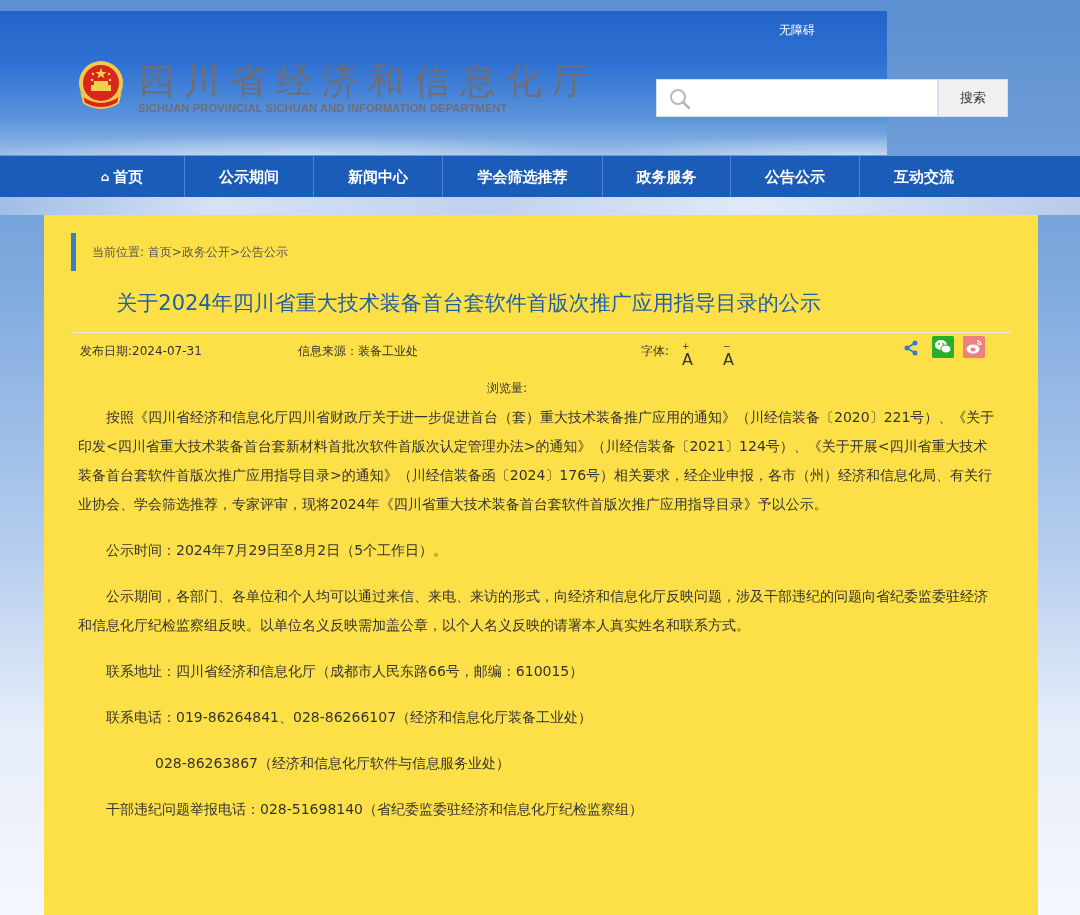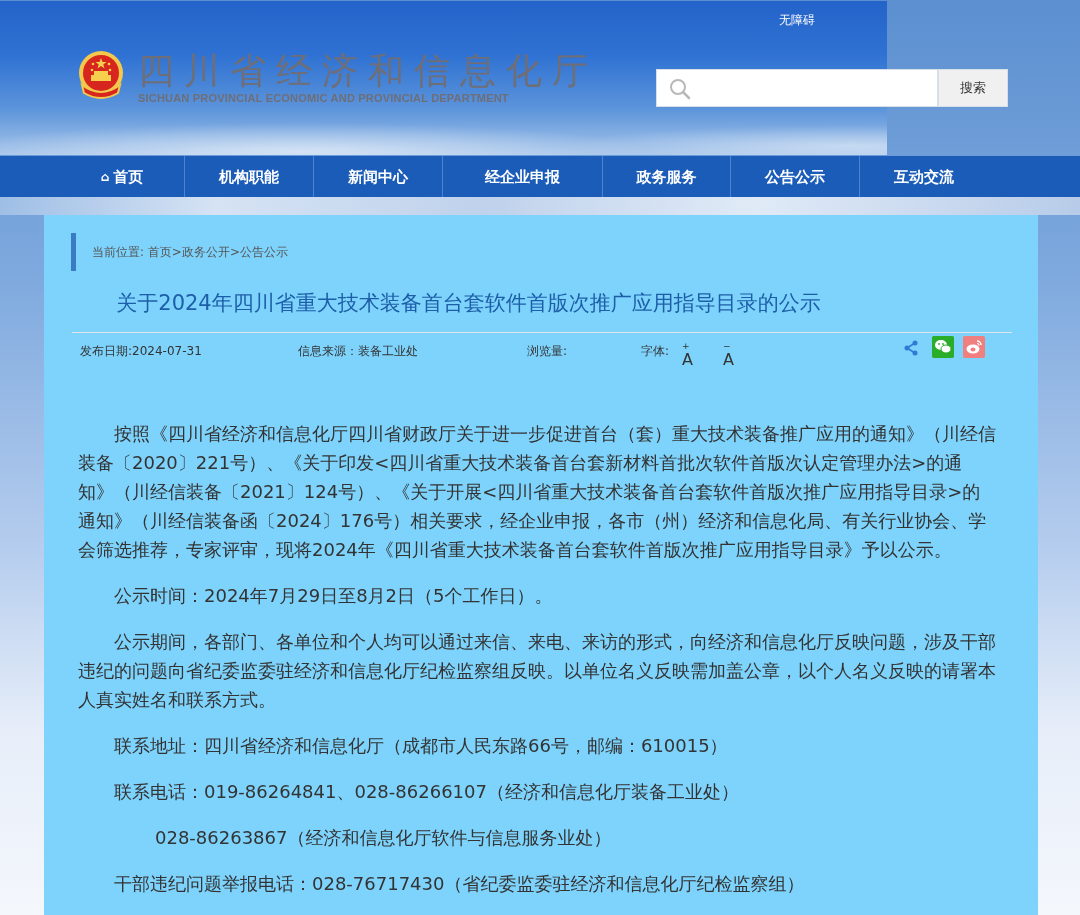--- a/index.html
+++ b/index.html
@@ -4,21 +4,21 @@
   <style>
     * { box-sizing: border-box; margin: 0; padding: 0; }
     html, body { width: 1080px; height: 915px; overflow: hidden; }
     body {
       font-family: "DejaVu Sans", "Liberation Sans", sans-serif;
       background: linear-gradient(180deg, #5b8fd0 0%, #7ea9de 30%, #b5cdee 60%, #e7eef9 80%, #f4f7fc 100%);
       position: relative;
     }
     
     .header {
-      position: absolute; left: 0; top: 1px; width: 887px; height: 155px;
+      position: absolute; left: 0; top: 11px; width: 887px; height: 155px;
       background:
         radial-gradient(ellipse 500px 40px at 300px 150px, rgba(255,255,255,0.55), rgba(255,255,255,0) 70%),
         radial-gradient(ellipse 400px 30px at 850px 145px, rgba(255,255,255,0.45), rgba(255,255,255,0) 70%),
         linear-gradient(180deg, #2463c9 0%, #2f72d3 35%, #5d95db 70%, #a8c6ea 100%);
     }
     .accessibility {
       position: absolute; right: 72px; top: 11px;
       color: #ffffff; font-size: 12px;
     }
     .logo {
@@ -68,21 +68,21 @@
     .nav-item.w128 { width: 128px; }
     .nav-item.last { border-right: none; width: 128px; }
     .cloud-band {
       position: absolute; left: 0; top: 197px; width: 1080px; height: 18px;
       background:
         linear-gradient(90deg, rgba(255,255,255,0.3), rgba(230,238,248,0.85) 20%, rgba(210,222,240,0.8) 45%, rgba(236,242,250,0.9) 70%, rgba(200,214,236,0.8) 100%);
     }
     
     .panel {
       position: absolute; left: 44px; top: 215px; width: 994px; height: 700px;
-      background: #7dd3fc;
+      background: #fde047;
     }
     .breadcrumb-bar {
       position: absolute; left: 27px; top: 18px; width: 5px; height: 38px; background: #3a7cc4;
     }
     .breadcrumb {
       position: absolute; left: 48px; top: 29px; font-size: 12px; color: #555;
       white-space: nowrap;
     }
     .breadcrumb a { color: #555; text-decoration: none; }
     .article-title {
@@ -90,32 +90,32 @@
       font-size: 21px; color: #1d5ea8; white-space: nowrap; padding-left: 44px;
     }
     .meta {
       position: absolute; left: 28px; top: 117px; width: 940px; height: 38px;
       border-top: 1px solid #e3e6ea;
       font-size: 12px; color: #333;
     }
     .meta span { position: absolute; top: 10px; white-space: nowrap; }
     .meta .date { left: 8px; }
     .meta .source { left: 226px; }
-    .meta .views { left: 455px; }
+    .meta .views { left: 415px; margin-top: 37px; }
     .meta .font-label { left: 569px; }
     .font-btn { position: absolute; top: 7px; font-size: 16px; color: #333; cursor: pointer; }
     .font-btn sup { font-size: 9px; }
     .font-inc { left: 610px; }
     .font-dec { left: 651px; }
     .share-icon { position: absolute; left: 831px; top: 7px; width: 16px; height: 16px; }
     .wechat-icon { position: absolute; left: 860px; top: 3px; width: 22px; height: 22px; background: #2aae2a; border-radius: 2px; }
     .weibo-icon { position: absolute; left: 891px; top: 3px; width: 22px; height: 22px; background: #f08080; border-radius: 2px; }
     .body-text {
-      position: absolute; left: 34px; top: 204px; width: 920px;
-      font-size: 18px; color: #333; line-height: 29px;
+      position: absolute; left: 34px; top: 188px; width: 920px;
+      font-size: 14px; color: #333; line-height: 29px;
     }
     .body-text p { text-indent: 2em; }
     .body-text p.gap { margin-top: 17px; }
     .body-text p.indent-deep { padding-left: 77px; text-indent: 0; }
   </style>
 </head>
 <body>
 
 <div class="header">
   <a class="accessibility">无障碍</a>
@@ -126,46 +126,46 @@
     <polygon points="25,9 26.5,13 30.5,13 27.3,15.5 28.5,19.5 25,17 21.5,19.5 22.7,15.5 19.5,13 23.5,13" fill="#f6d04d"></polygon>
     <circle cx="17" cy="15" r="1.3" fill="#f6d04d"></circle>
     <circle cx="33" cy="15" r="1.3" fill="#f6d04d"></circle>
     <circle cx="16" cy="21" r="1.3" fill="#f6d04d"></circle>
     <circle cx="34" cy="21" r="1.3" fill="#f6d04d"></circle>
     <rect x="15" y="26" width="20" height="6" fill="#f6d04d"></rect>
     <rect x="18" y="22" width="14" height="4" fill="#f6d04d"></rect>
     <path d="M6 36 Q25 50 44 36 L42 44 Q25 54 8 44 Z" fill="#d7261e" stroke="#f2c94c" stroke-width="2"></path>
   </svg>
   <div class="site-title-cn">四川省经济和信息化厅</div>
-  <div class="site-title-en">SICHUAN PROVINCIAL ECONOMIC AND PROVINCIAL DEPARTMENT</div>
+  <div class="site-title-en">SICHUAN PROVINCIAL SICHUAN AND INFORMATION DEPARTMENT</div>
 
   <div class="search-box">
     <svg class="search-icon" viewBox="0 0 22 22">
       <circle cx="9" cy="9" r="7" fill="none" stroke="#b8b8b8" stroke-width="2"></circle>
       <line x1="14" y1="14" x2="20" y2="20" stroke="#b8b8b8" stroke-width="2.5" stroke-linecap="round"></line>
     </svg>
     <input class="search-input" type="text" placeholder="" style="">
   </div>
   <div class="search-button">搜索</div>
 </div>
 
 <div class="nav">
   <div class="nav-spacer"></div>
   <div class="nav-item first">
     <span class="home-icon">⌂</span>
     <span>首页</span>
   </div>
   <div class="nav-item w129">
-    <span>机构职能</span>
+    <span>公示期间</span>
   </div>
   <div class="nav-item w129">
     <span>新闻中心</span>
   </div>
   <div class="nav-item w160">
-    <span>经企业申报</span>
+    <span>学会筛选推荐</span>
   </div>
   <div class="nav-item w128">
     <span>政务服务</span>
   </div>
   <div class="nav-item w129">
     <span>公告公示</span>
   </div>
   <div class="nav-item last">
     <span>互动交流</span>
   </div>
@@ -212,15 +212,15 @@
     </svg>
   </div>
 
   <div class="body-text">
     <p>按照《四川省经济和信息化厅四川省财政厅关于进一步促进首台（套）重大技术装备推广应用的通知》（川经信装备〔2020〕221号）、《关于印发&lt;四川省重大技术装备首台套新材料首批次软件首版次认定管理办法&gt;的通知》（川经信装备〔2021〕124号）、《关于开展&lt;四川省重大技术装备首台套软件首版次推广应用指导目录&gt;的通知》（川经信装备函〔2024〕176号）相关要求，经企业申报，各市（州）经济和信息化局、有关行业协会、学会筛选推荐，专家评审，现将2024年《四川省重大技术装备首台套软件首版次推广应用指导目录》予以公示。</p>
     <p class="gap">公示时间：2024年7月29日至8月2日（5个工作日）。</p>
     <p class="gap">公示期间，各部门、各单位和个人均可以通过来信、来电、来访的形式，向经济和信息化厅反映问题，涉及干部违纪的问题向省纪委监委驻经济和信息化厅纪检监察组反映。以单位名义反映需加盖公章，以个人名义反映的请署本人真实姓名和联系方式。</p>
     <p class="gap">联系地址：四川省经济和信息化厅（成都市人民东路66号，邮编：610015）</p>
     <p class="gap">联系电话：019-86264841、028-86266107（经济和信息化厅装备工业处）</p>
     <p class="gap indent-deep">028-86263867（经济和信息化厅软件与信息服务业处）</p>
-    <p class="gap">干部违纪问题举报电话：028-76717430（省纪委监委驻经济和信息化厅纪检监察组）</p>
+    <p class="gap">干部违纪问题举报电话：028-51698140（省纪委监委驻经济和信息化厅纪检监察组）</p>
   </div>
 </div>
 
 </body></html>

